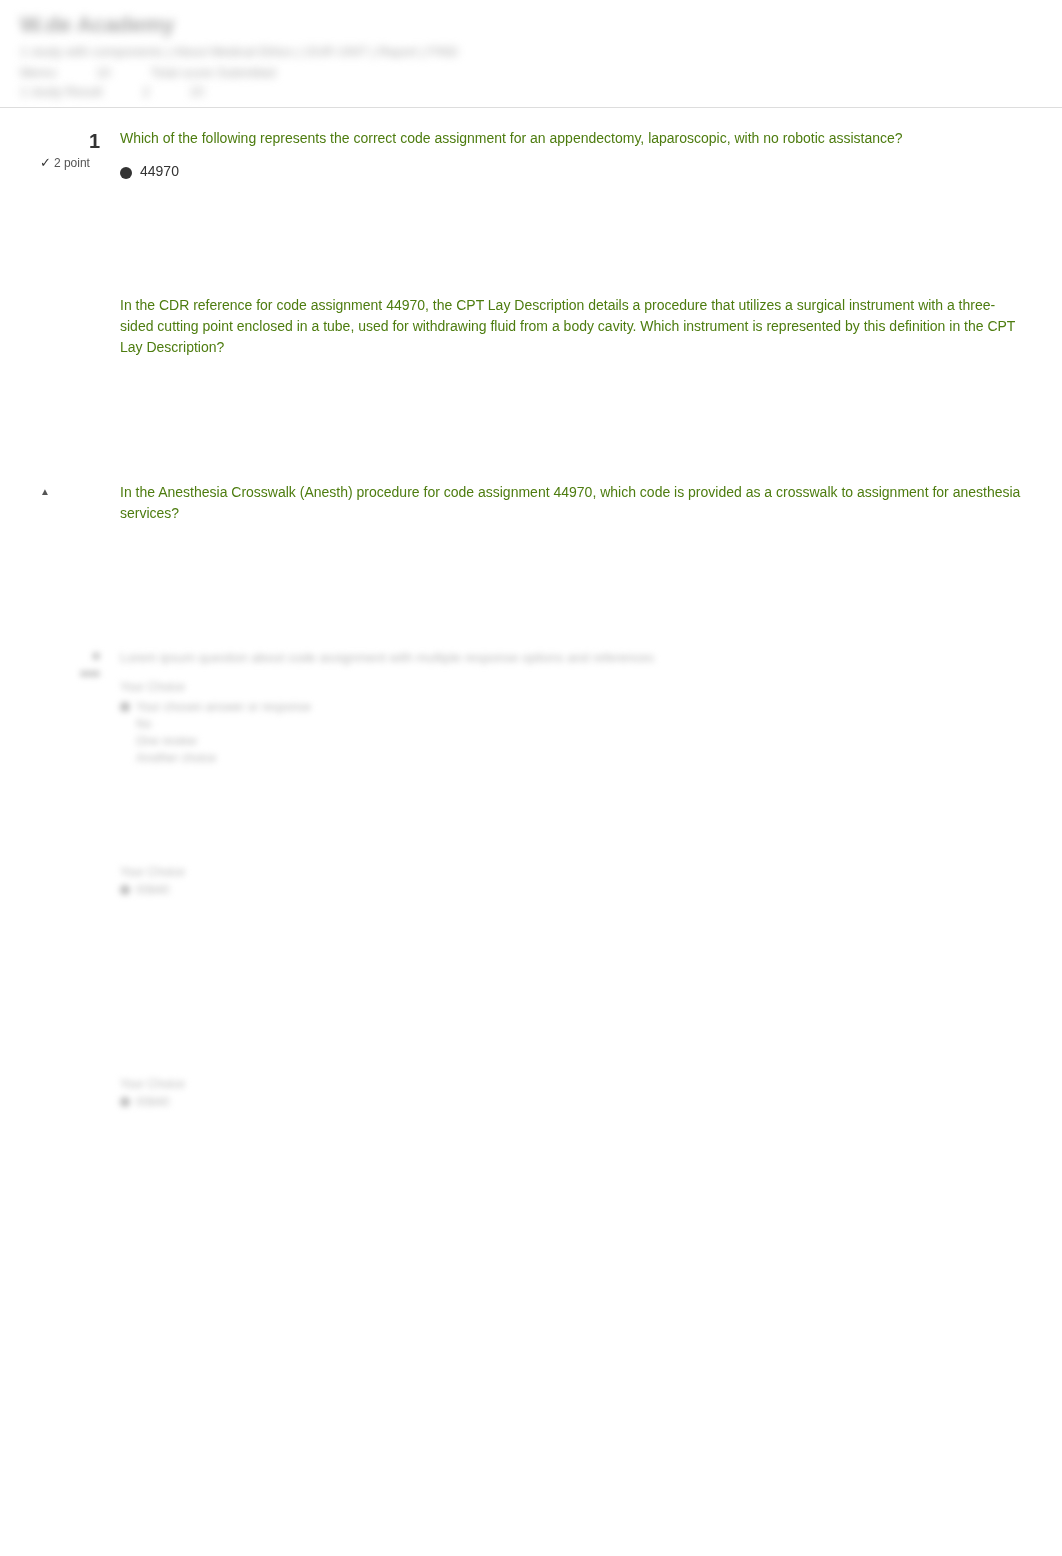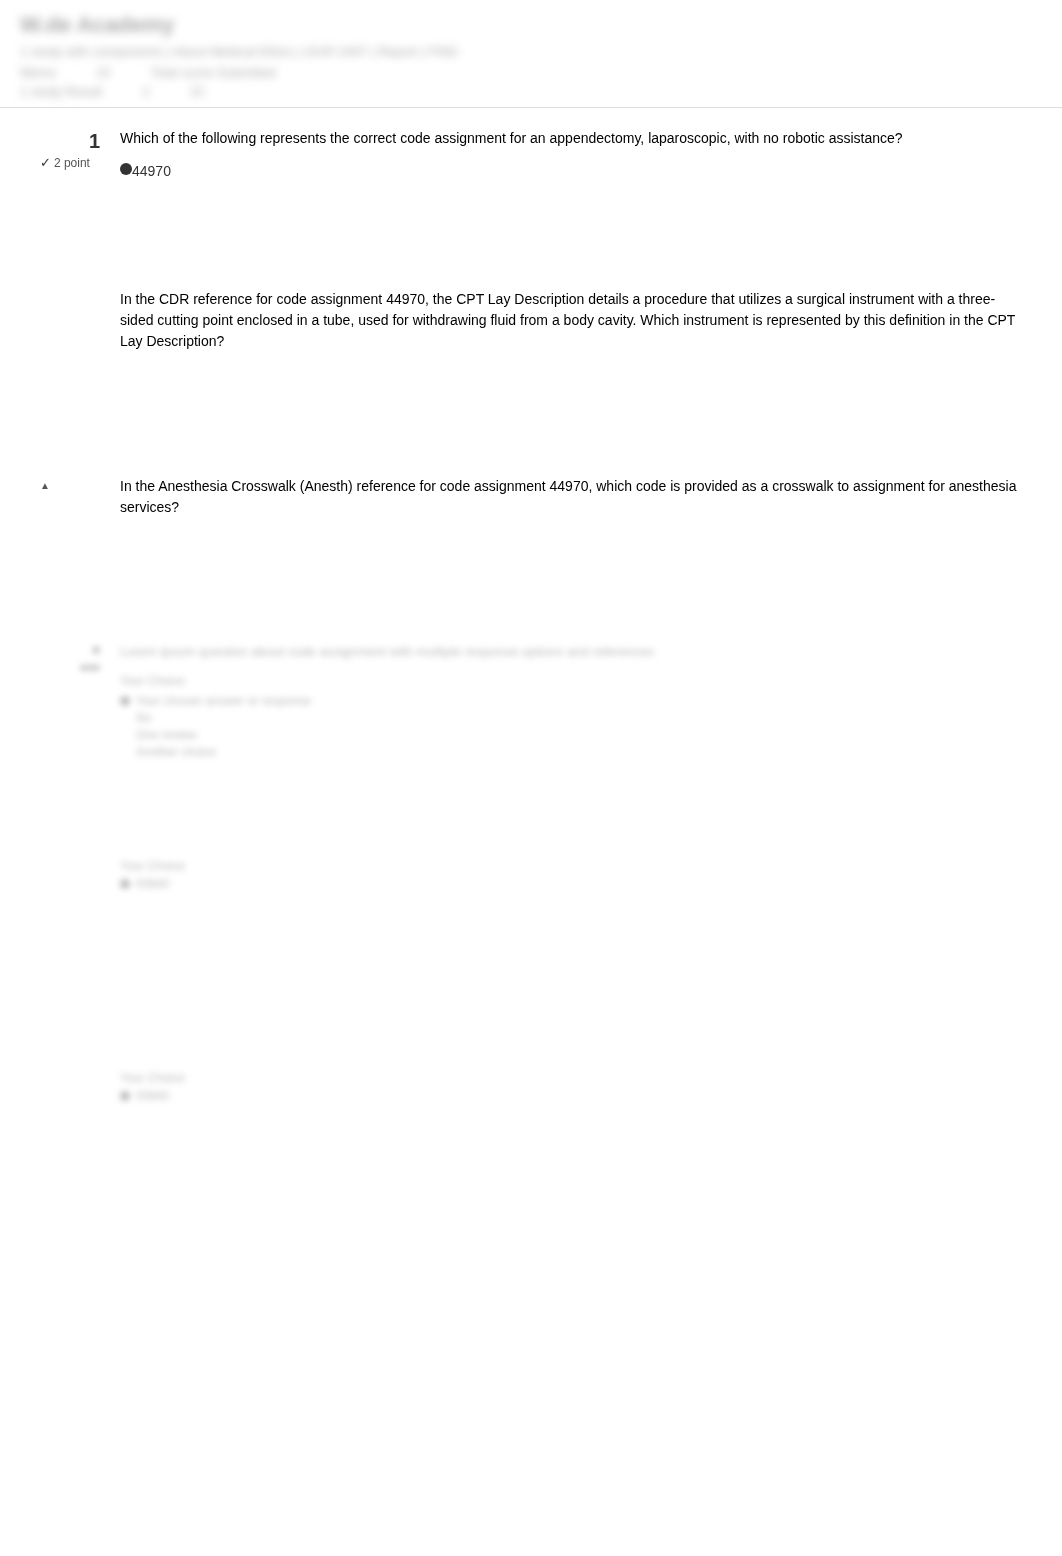--- a/index.html
+++ b/index.html
@@ -80,33 +80,35 @@
     }
     .check-icon {
       color: #333;
       font-size: 13px;
     }
     .question-body {
       flex: 1;
     }
     .question-text {
       font-size: 14px;
-      color: #000000;
+      color: #4d7c0f;
       margin-bottom: 14px;
       line-height: 1.5;
     }
     .your-choice-label {
       font-size: 14px;
       font-weight: bold;
       color: #333;
       margin-bottom: 8px;
     }
     .choice-item {
       display: flex;
-      align-items: flex-start;
+      align-items: flex-end;
+      gap: 8px;
+      margin-bottom: 6px;
     }
     .choice-bullet {
       width: 12px;
       height: 12px;
       border-radius: 50%;
       background: #333;
       flex-shrink: 0;
     }
     .choice-text {
       font-size: 14px;
@@ -171,21 +173,21 @@
 
   <div class="section-gap-large"></div>
 
   <div class="question-block">
     <div class="question-number-col">
       <div class="question-score">
         <span style="font-size:10px;">▲</span>
       </div>
     </div>
     <div class="question-body">
-      <div class="question-text">In the Anesthesia Crosswalk (Anesth) reference for code assignment 44970, which code is provided as a crosswalk to assignment for anesthesia services?</div>
+      <div class="question-text">In the Anesthesia Crosswalk (Anesth) procedure for code assignment 44970, which code is provided as a crosswalk to assignment for anesthesia services?</div>
     </div>
   </div>
 
   <div class="section-gap-large"></div>
 
   <div class="blurred-answer-section">
     <div style="display:flex; margin-bottom:20px;">
       <div style="width:80px; flex-shrink:0; text-align:right; padding-right:20px;">
         <div style="font-size:13px; color:#bbb; margin-bottom:4px;">■</div>
         <div style="font-size:11px; color:#bbb;">■■■</div>

